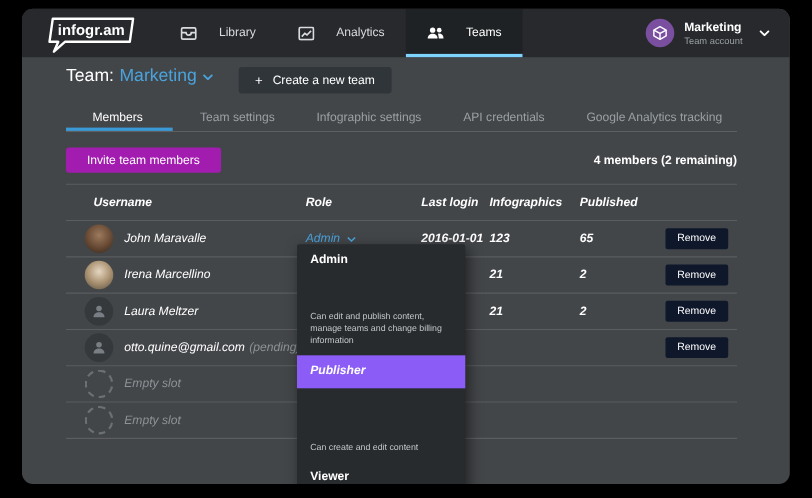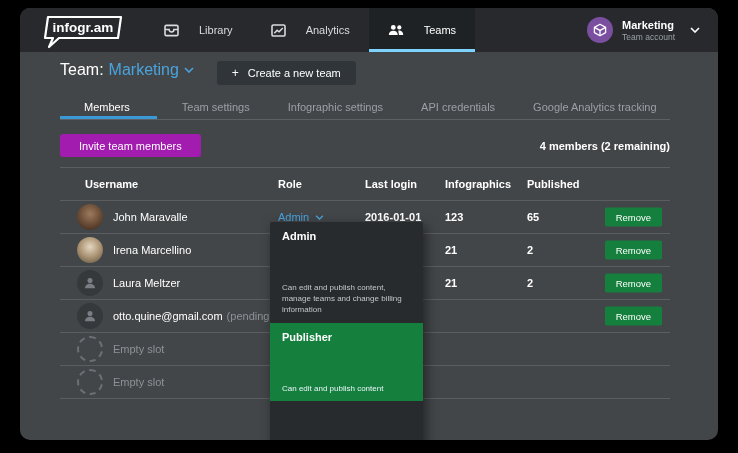--- a/index.html
+++ b/index.html
@@ -41,47 +41,47 @@
   .tab + .tab { margin-left:12px; }
 
   .invite-row { display:flex; align-items:center; justify-content:space-between; margin-top:14px; }
   .invite-btn { background:#a21caf; border:none; color:#fff; font-size:11px;
                 padding:6px 19px; border-radius:3px; height:23px; cursor:pointer; }
   .summary { font-size:11px; font-weight:bold; color:#fff; }
 
   
   .table { margin-top:10px; border-top:1px solid rgba(255,255,255,.13); }
   .trow { position:relative; height:33px; border-bottom:1px solid rgba(255,255,255,.13); }
-  .cell { position:absolute; top:50%; transform:translateY(-50%); font-size:11px; color:#fff; white-space:nowrap; }
+  .cell { position:absolute; top:50%; transform:translateY(-50%); font-size:11px; color:#fff; white-space:nowrap;font-style:italic; }
   .thead .cell { font-weight:bold; }
   .c-user { left:25px; } .c-name { left:53px; }
-  .c-role { left:218px; } .c-login { left:289px; font-weight:bold;padding-left:16px; }
+  .c-role { left:218px; } .c-login { left:307px; font-weight:bold;padding-left:16px; }
   .c-info { left:385px; font-weight:bold; } .c-pub { left:467px; font-weight:bold; }
   .role-trigger { color:#4aa3dd; display:flex; align-items:center; gap:6px; font-weight:normal; cursor:pointer; }
   .avatar { position:absolute; left:17px; top:50%; transform:translateY(-50%);
             width:26px; height:26px; border-radius:50%; display:flex;
             align-items:center; justify-content:center; overflow:hidden; }
   .av-photo-1 { background:radial-gradient(circle at 50% 38%, #9b7a5e 0%, #6e4f38 48%, #33251a 100%); }
   .av-photo-2 { background:radial-gradient(circle at 50% 38%, #e5d6c1 0%, #ab9373 50%, #57503f 100%); }
   .av-ph { background:#35393c; }
   .av-empty { border:2px dashed #6b7074; background:transparent; }
   .pending { color:#8d9296; margin-left:4px; }
   .empty-label { color:#8d9296; }
   .remove-btn { position:absolute; right:8px; top:50%; transform:translateY(-50%);
-                background:#15803d; border:none; color:#fff; font-size:9.5px;
+                background:#0f172a; border:none; color:#fff; font-size:9.5px;
                 padding:4px 11px; border-radius:2px; cursor:pointer; }
 
   
   .dropdown { position:absolute; left:250px; top:214px; width:153px;
               background:#282b2e; border-radius:2px; z-index:5;
               box-shadow:3px 4px 12px rgba(0,0,0,.5); }
   .dd-item { padding:8px 12px 7px; cursor:pointer; }
   .dd-title { font-size:11px; font-weight:bold; color:#fff; margin-bottom:3px; }
   .dd-desc { font-size:8px; color:#c3c7ca; line-height:1.4;margin-top:40px; }
-  .dd-item.selected { background:#15803d; }
+  .dd-item.selected { background:#8b5cf6;font-style:italic; }
   .dd-item.selected .dd-desc { color:#eaf4fb; }
 
   svg { display:block; }
 </style>
 </head>
 <body>
 
 <div class="card">
 
   <div class="topbar">
@@ -230,22 +230,23 @@
     </div>
   </div>
 
   <div class="dropdown">
     <div class="dd-item">
       <div class="dd-title">Admin</div>
       <div class="dd-desc">Can edit and publish content, manage teams and change billing information</div>
     </div>
     <div class="dd-item selected">
       <div class="dd-title">Publisher</div>
-      <div class="dd-desc">Can edit and publish content</div>
     </div>
     <div class="dd-item">
+      <div class="dd-desc">Can create and edit content</div>
     </div>
     <div class="dd-item">
+      <div class="dd-title">Viewer</div>
       <div class="dd-desc">Can only view content</div>
     </div>
   </div>
 
 </div>
 
 </body></html>

